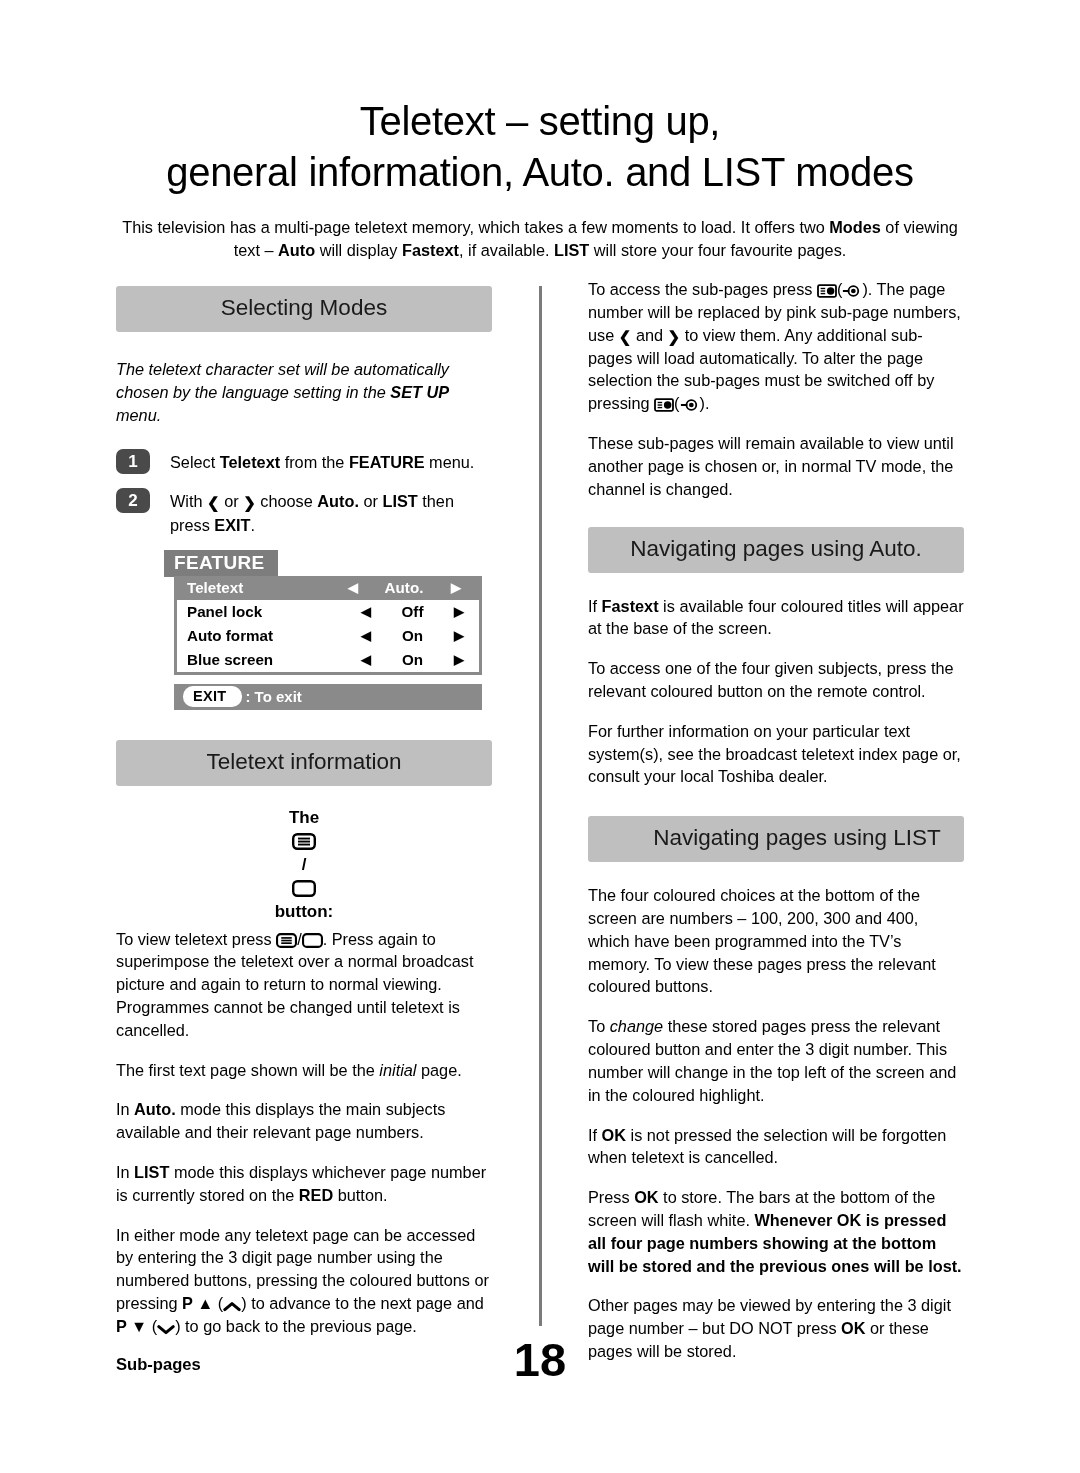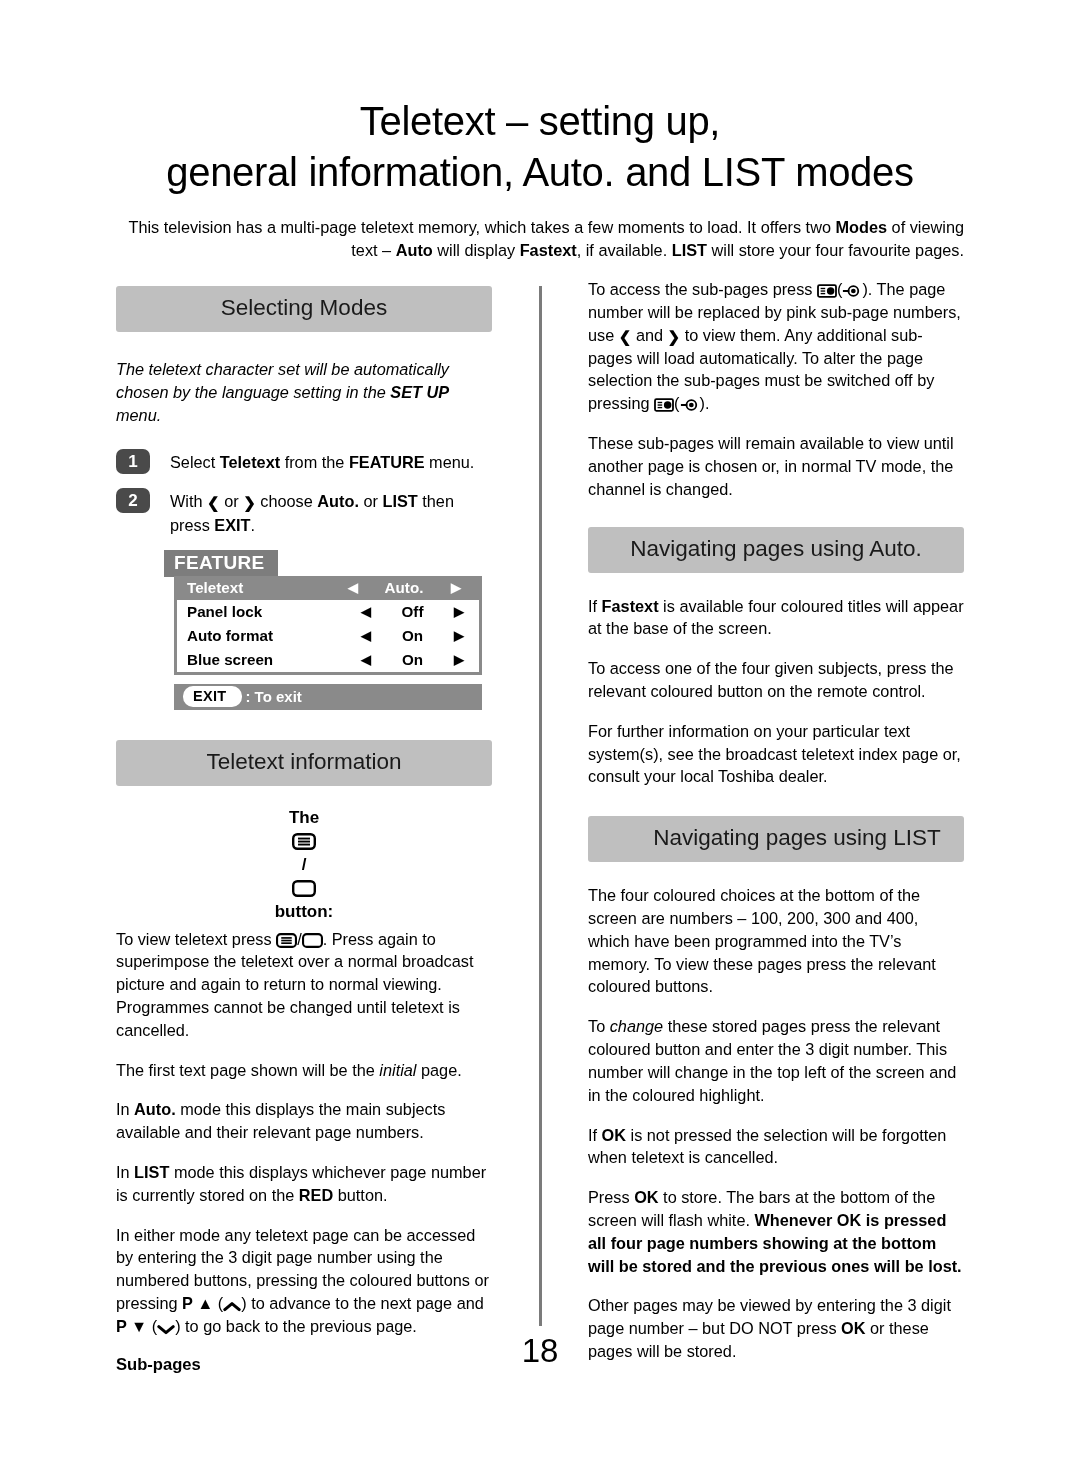--- a/index.html
+++ b/index.html
@@ -32,21 +32,21 @@
   .page-title .line { display: block; }
 
   
   .intro {
     position: absolute;
     left: 116px;
     top: 216px;
     width: 848px;
     font-size: 16.3px;
     line-height: 1.42;
-    text-align: right;
+    text-align: center;
   }
 
   
   .col-left {
     position: absolute;
     left: 116px;
     top: 286px;
     width: 376px;
   }
   .col-right {
@@ -233,22 +233,22 @@
     vertical-align: -1px;
   }
 
   
   .page-number {
     position: absolute;
     left: 0;
     top: 1332px;
     width: 1080px;
     text-align: center;
-    font-size: 33px;
-    font-weight: 400;
+    font-size: 47px;
+    font-weight: 700;
     color: #000000;
   }
 </style>
 </head>
 <body>
 
 <div class="page-title">
   <span class="line">Teletext – setting up,</span>
   <span class="line">general information, Auto. and LIST modes</span>
 </div>

